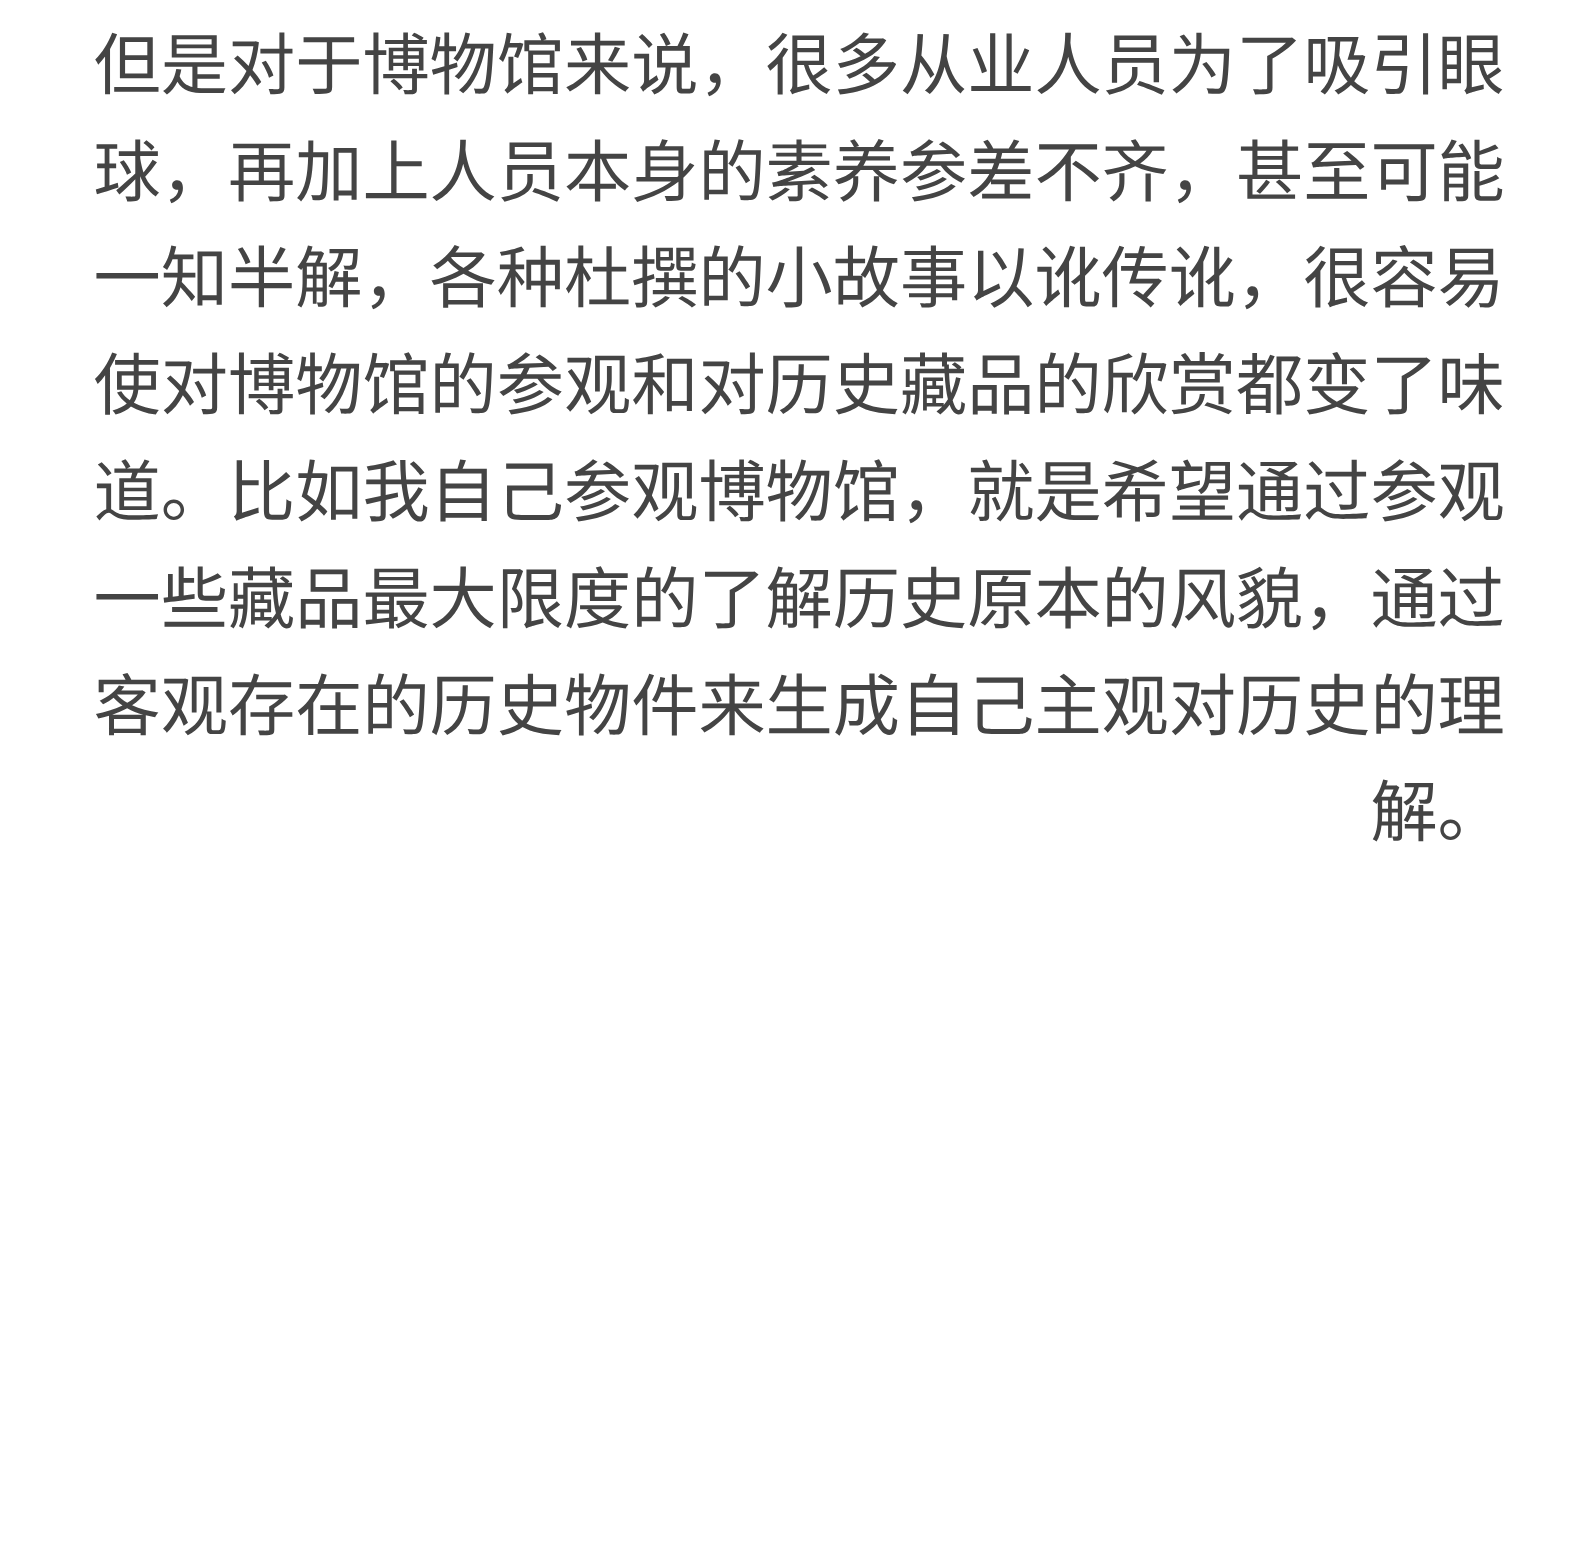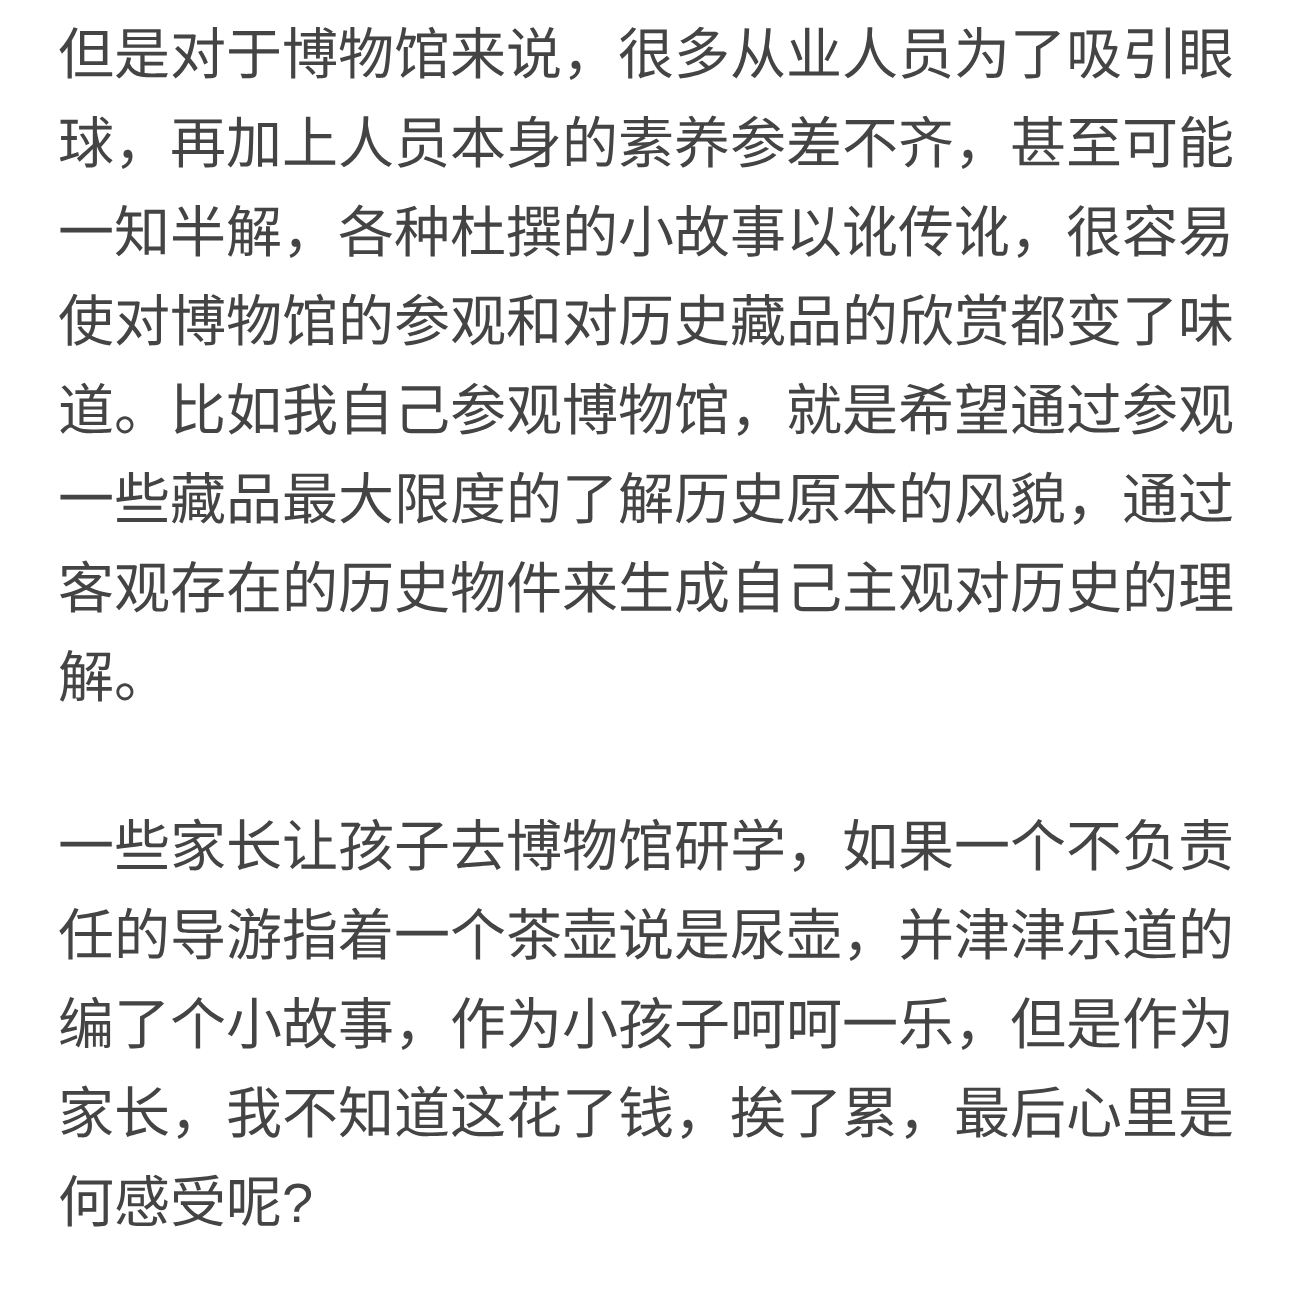--- a/index.html
+++ b/index.html
@@ -16,28 +16,27 @@
   .article {
     box-sizing: border-box;
     width: 1312px;
     padding: 10px 58px 0 58px;
   }
   .article p {
     margin: 0;
     font-size: 56px;
     line-height: 89px;
     color: #444444;
-    text-align: left;
+    text-align: right;
     letter-spacing: 0;
     word-break: break-all;
     line-break: strict;
   }
   .article p + p {
     margin-top: 80px;
   }
 </style>
 </head>
 <body>
 
 <main class="article">
   <p>但是对于博物馆来说，很多从业人员为了吸引眼球，再加上人员本身的素养参差不齐，甚至可能一知半解，各种杜撰的小故事以讹传讹，很容易使对博物馆的参观和对历史藏品的欣赏都变了味道。比如我自己参观博物馆，就是希望通过参观一些藏品最大限度的了解历史原本的风貌，通过客观存在的历史物件来生成自己主观对历史的理解。</p>
-  <p>一些家长让孩子去博物馆研学，如果一个不负责任的导游指着一个茶壶说是尿壶，并津津乐道的编了个小故事，作为小孩子呵呵一乐，但是作为家长，我不知道这花了钱，挨了累，最后心里是何感受呢?</p>
 </main>
 
 </body></html>

